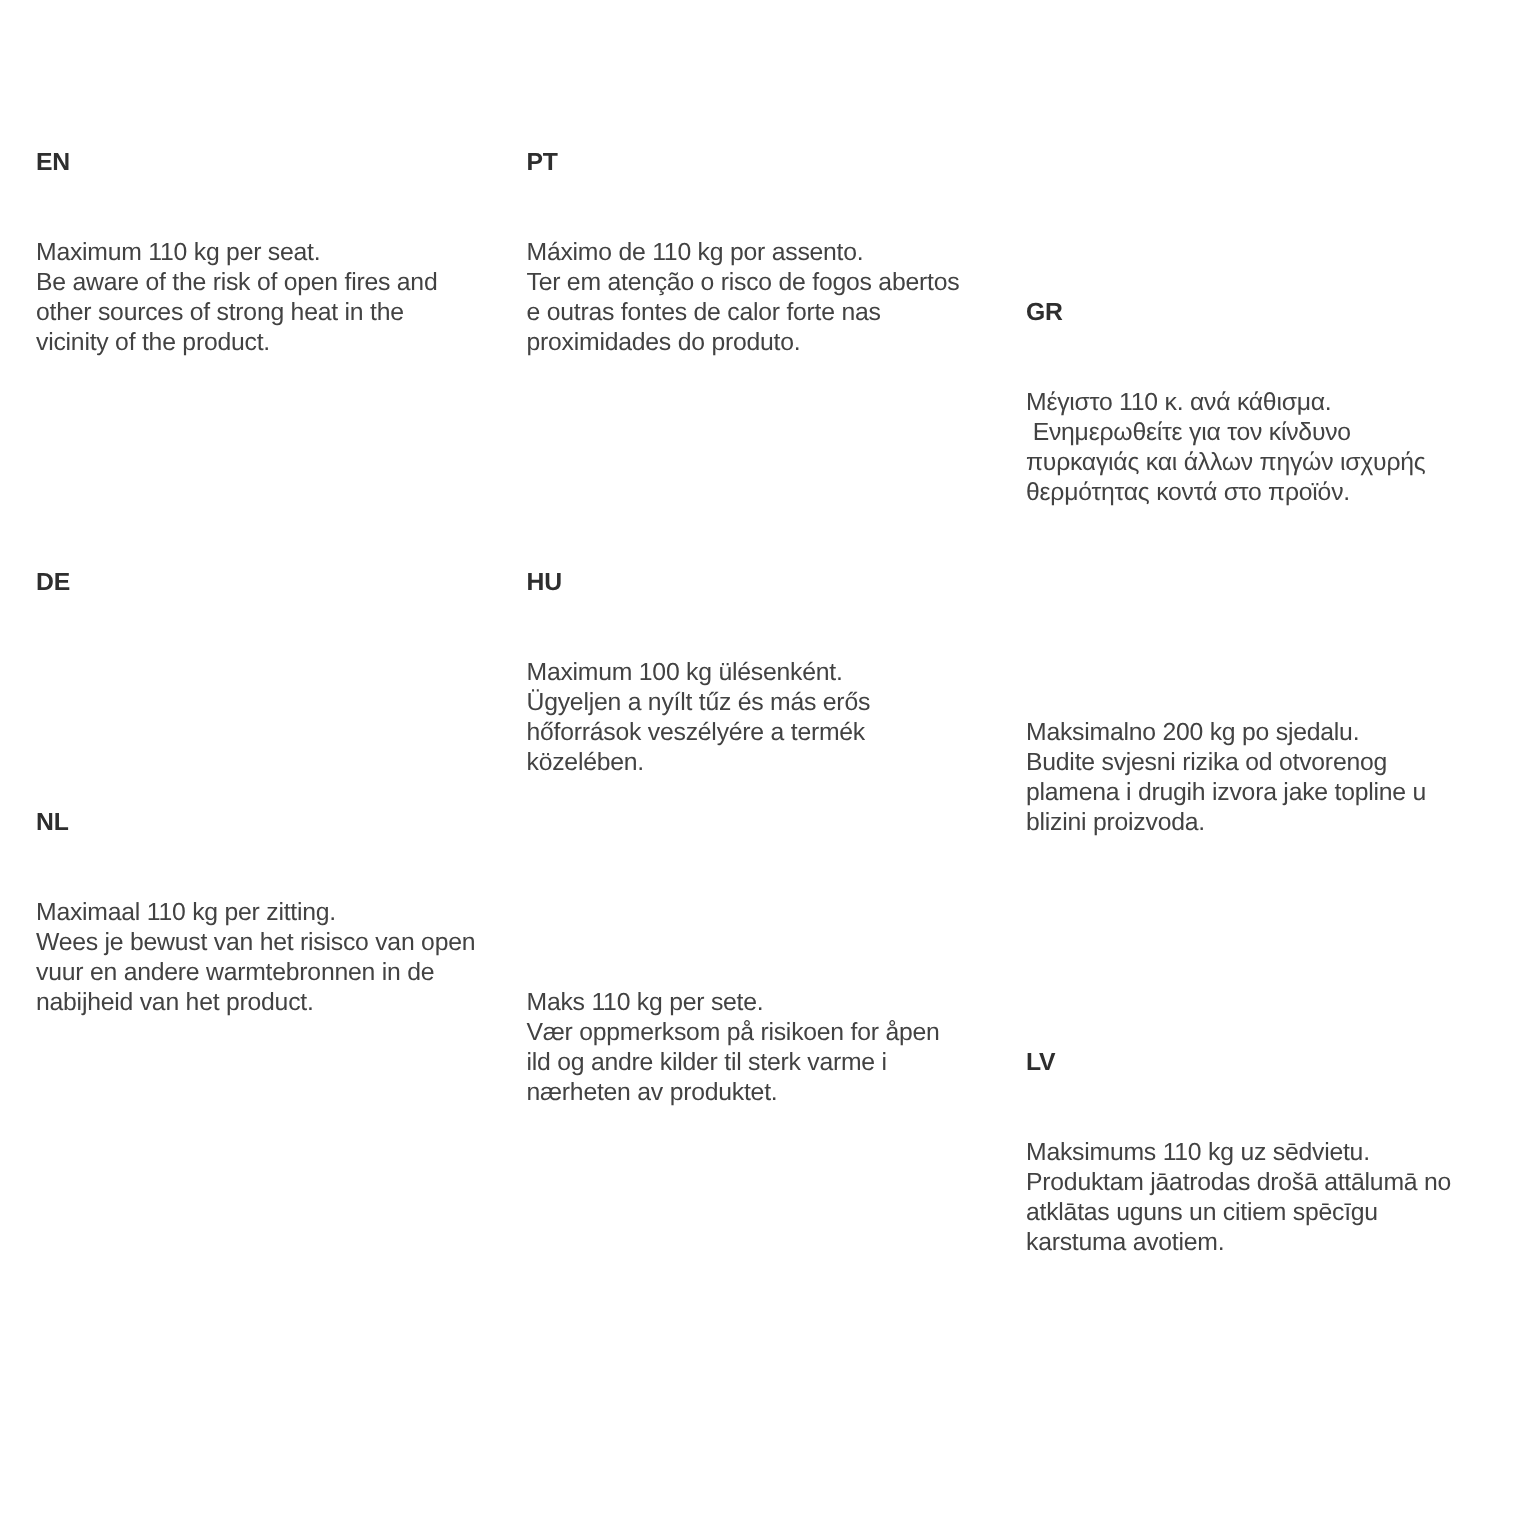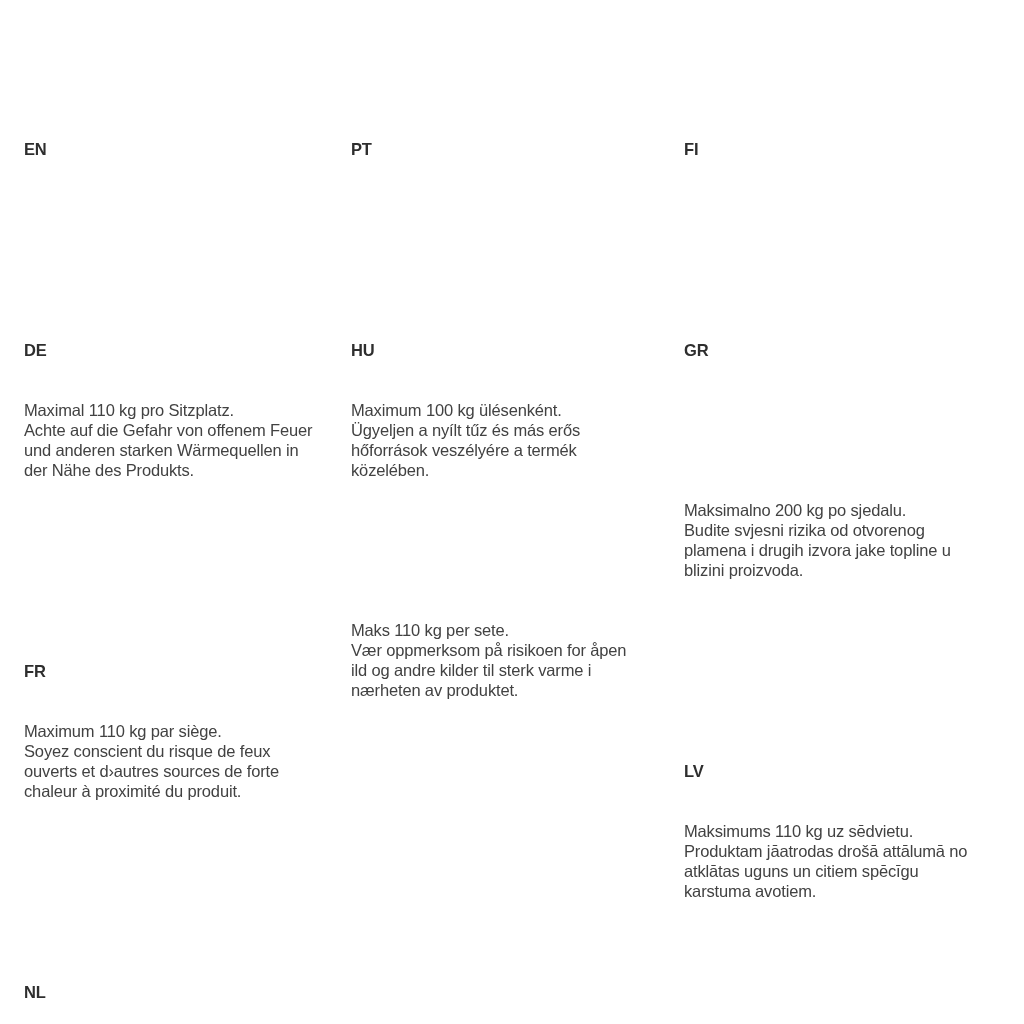--- a/index.html
+++ b/index.html
@@ -24,61 +24,57 @@
     color:var(--text);
     white-space:pre;
   }
   .col-1{left:24px;}
   .col-2{left:351px;}
   .col-3{left:684px;}
   .section{margin:0 0 20px 0;}
   .lang{
     font-weight:bold;
     color:var(--heading);
-    margin-top:41px;
   }
   .body-text{white-space:pre;}
 </style>
 </head>
 <body>
 
 <div class="col col-1">
   <div class="section">
     <div class="lang">EN</div>
+    <div class="body-text">Maximum 110 kg per seat.
+Be aware of the risk of open fires and
+other sources of strong heat in the
+vicinity of the product.</div>
   </div>
   <div class="section">
     <div class="lang">DE</div>
-    <div class="body-text">Maximal 110 kg pro Sitzplatz.
-Achte auf die Gefahr von offenem Feuer
-und anderen starken Wärmequellen in
-der Nähe des Produkts.</div>
-  </div>
-  <div class="section">
-    <div class="lang">FR</div>
-    <div class="body-text">Maximum 110 kg par siège.
-Soyez conscient du risque de feux
-ouverts et d›autres sources de forte
-chaleur à proximité du produit.</div>
   </div>
   <div class="section">
     <div class="lang">NL</div>
     <div class="body-text">Maximaal 110 kg per zitting.
 Wees je bewust van het risisco van open
 vuur en andere warmtebronnen in de
 nabijheid van het product.</div>
   </div>
   
   
   
   
 </div>
 
 <div class="col col-2">
   <div class="section">
     <div class="lang">PT</div>
+    <div class="body-text">Máximo de 110 kg por assento.
+Ter em atenção o risco de fogos abertos
+e outras fontes de calor forte nas
+proximidades do produto.</div>
   </div>
   <div class="section">
     <div class="lang">HU</div>
     <div class="body-text">Maximum 100 kg ülésenként.
 Ügyeljen a nyílt tűz és más erős
 hőforrások veszélyére a termék
 közelében.</div>
   </div>
   <div class="section">
     <div class="body-text">Maks 110 kg per sete.
@@ -87,24 +83,27 @@
 nærheten av produktet.</div>
   </div>
   
   
   
   
 </div>
 
 <div class="col col-3">
   <div class="section">
-    <div class="lang">FI</div>
   </div>
   <div class="section">
     <div class="lang">GR</div>
+    <div class="body-text">Μέγιστο 110 κ. ανά κάθισμα.
+ Ενημερωθείτε για τον κίνδυνο
+πυρκαγιάς και άλλων πηγών ισχυρής
+θερμότητας κοντά στο προϊόν.</div>
   </div>
   <div class="section">
     <div class="body-text">Maksimalno 200 kg po sjedalu.
 Budite svjesni rizika od otvorenog
 plamena i drugih izvora jake topline u
 blizini proizvoda.</div>
   </div>
   <div class="section">
     <div class="lang">LV</div>
     <div class="body-text">Maksimums 110 kg uz sēdvietu.

